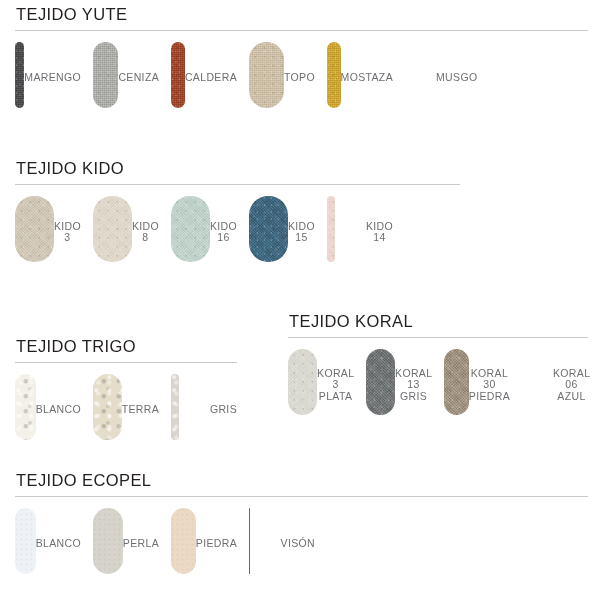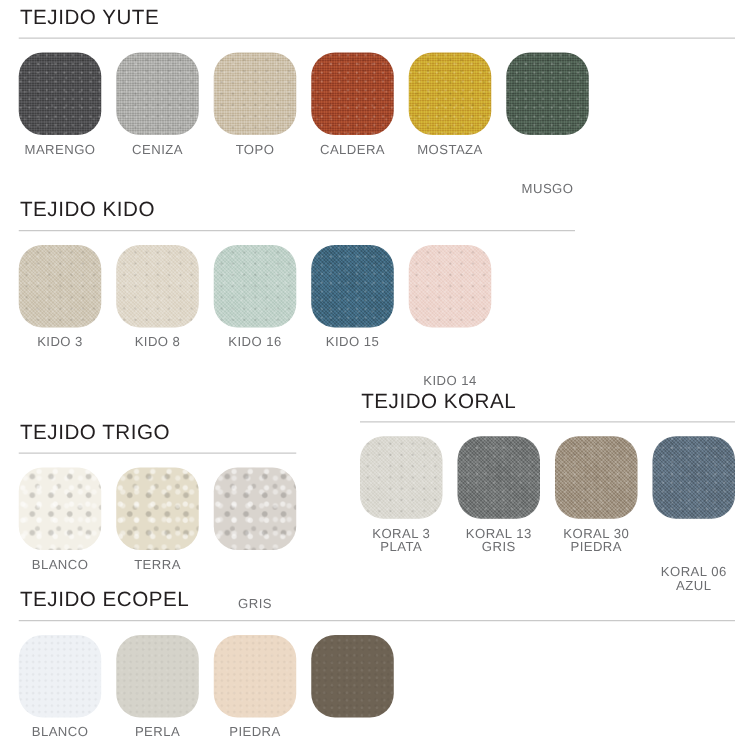--- a/index.html
+++ b/index.html
@@ -43,21 +43,21 @@
     margin-top: 7px;
   }
 
   
   .swatch-row {
     display: flex;
     margin-top: 11px;
   }
   .swatch-cell {
     display: flex;
-    flex-direction: column;
+    flex-direction: row;
     align-items: center;
     width: 66px;
     margin-right: 12px;
   }
   .swatch-cell:last-child { margin-right: 0; gap: 31px; }
 
   .swatch {
     width: 66px;
     height: 66px;
     border-radius: 19px;
@@ -149,27 +149,27 @@
         <div class="swatch-label">MARENGO</div>
       </div>
 
       <div class="swatch-cell">
         <div class="swatch" style="background-color: rgb(169, 169, 166);"></div>
         <div class="swatch-label">CENIZA</div>
       </div>
 
 
       <div class="swatch-cell">
+        <div class="swatch" style="background-color: rgb(157, 68, 41);"></div>
+        <div class="swatch-label">CALDERA</div>
+      </div>
+
+      <div class="swatch-cell">
         <div class="swatch" style="background-color: rgb(202, 189, 166);"></div>
         <div class="swatch-label">TOPO</div>
-      </div>
-
-      <div class="swatch-cell">
-        <div class="swatch" style="background-color: rgb(157, 68, 41);"></div>
-        <div class="swatch-label">CALDERA</div>
       </div>
 
       <div class="swatch-cell">
         <div class="swatch" style="background-color: rgb(201, 163, 46);"></div>
         <div class="swatch-label">MOSTAZA</div>
       </div>
 
       <div class="swatch-cell">
         <div class="swatch" style="background-color: rgb(74, 90, 78);"></div>
         <div class="swatch-label">MUSGO</div>

